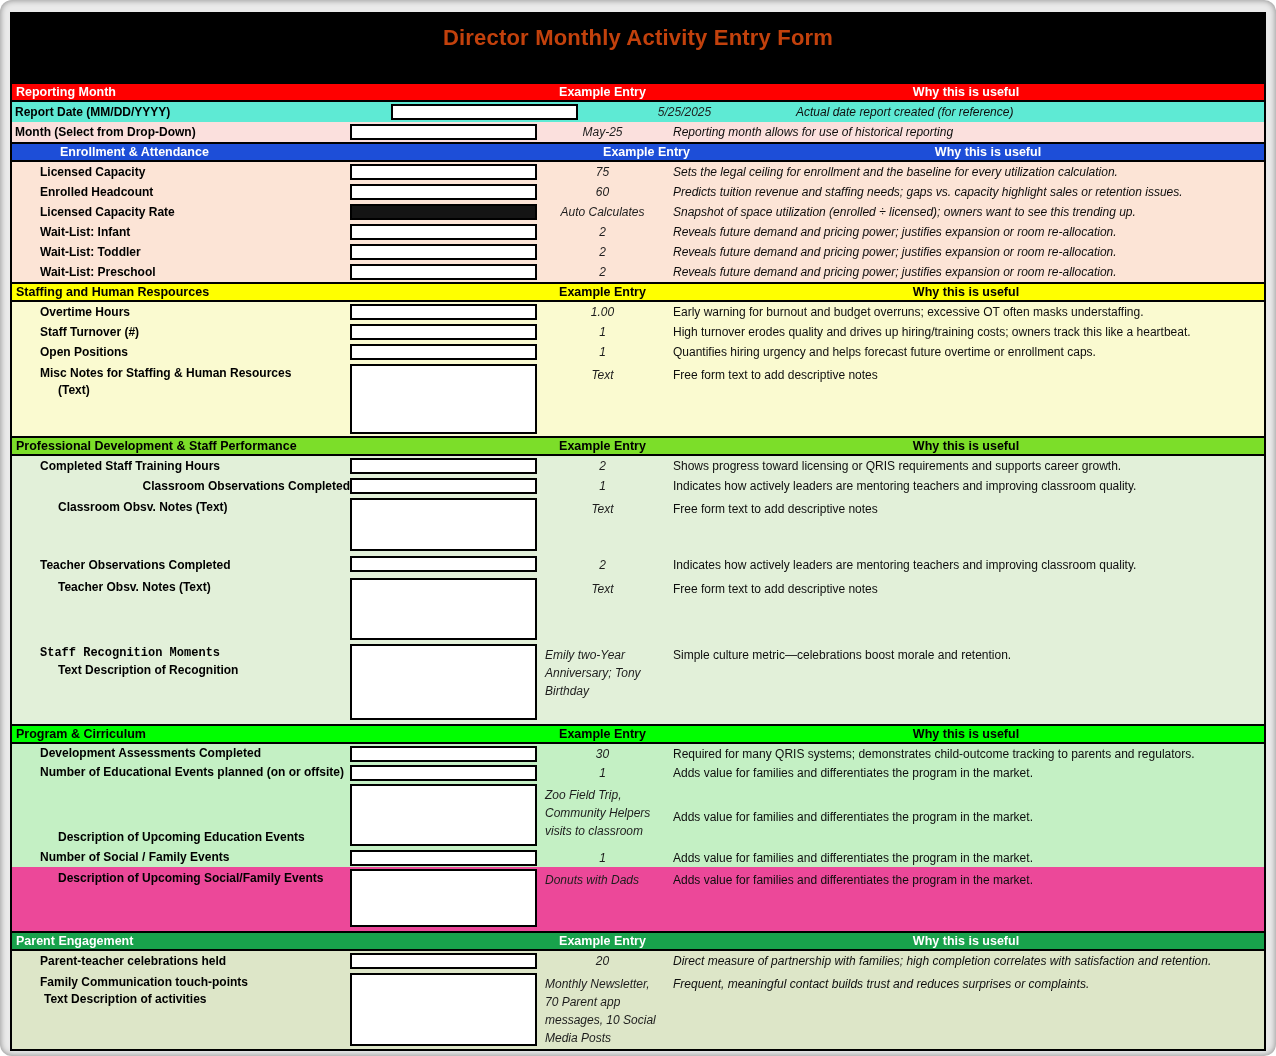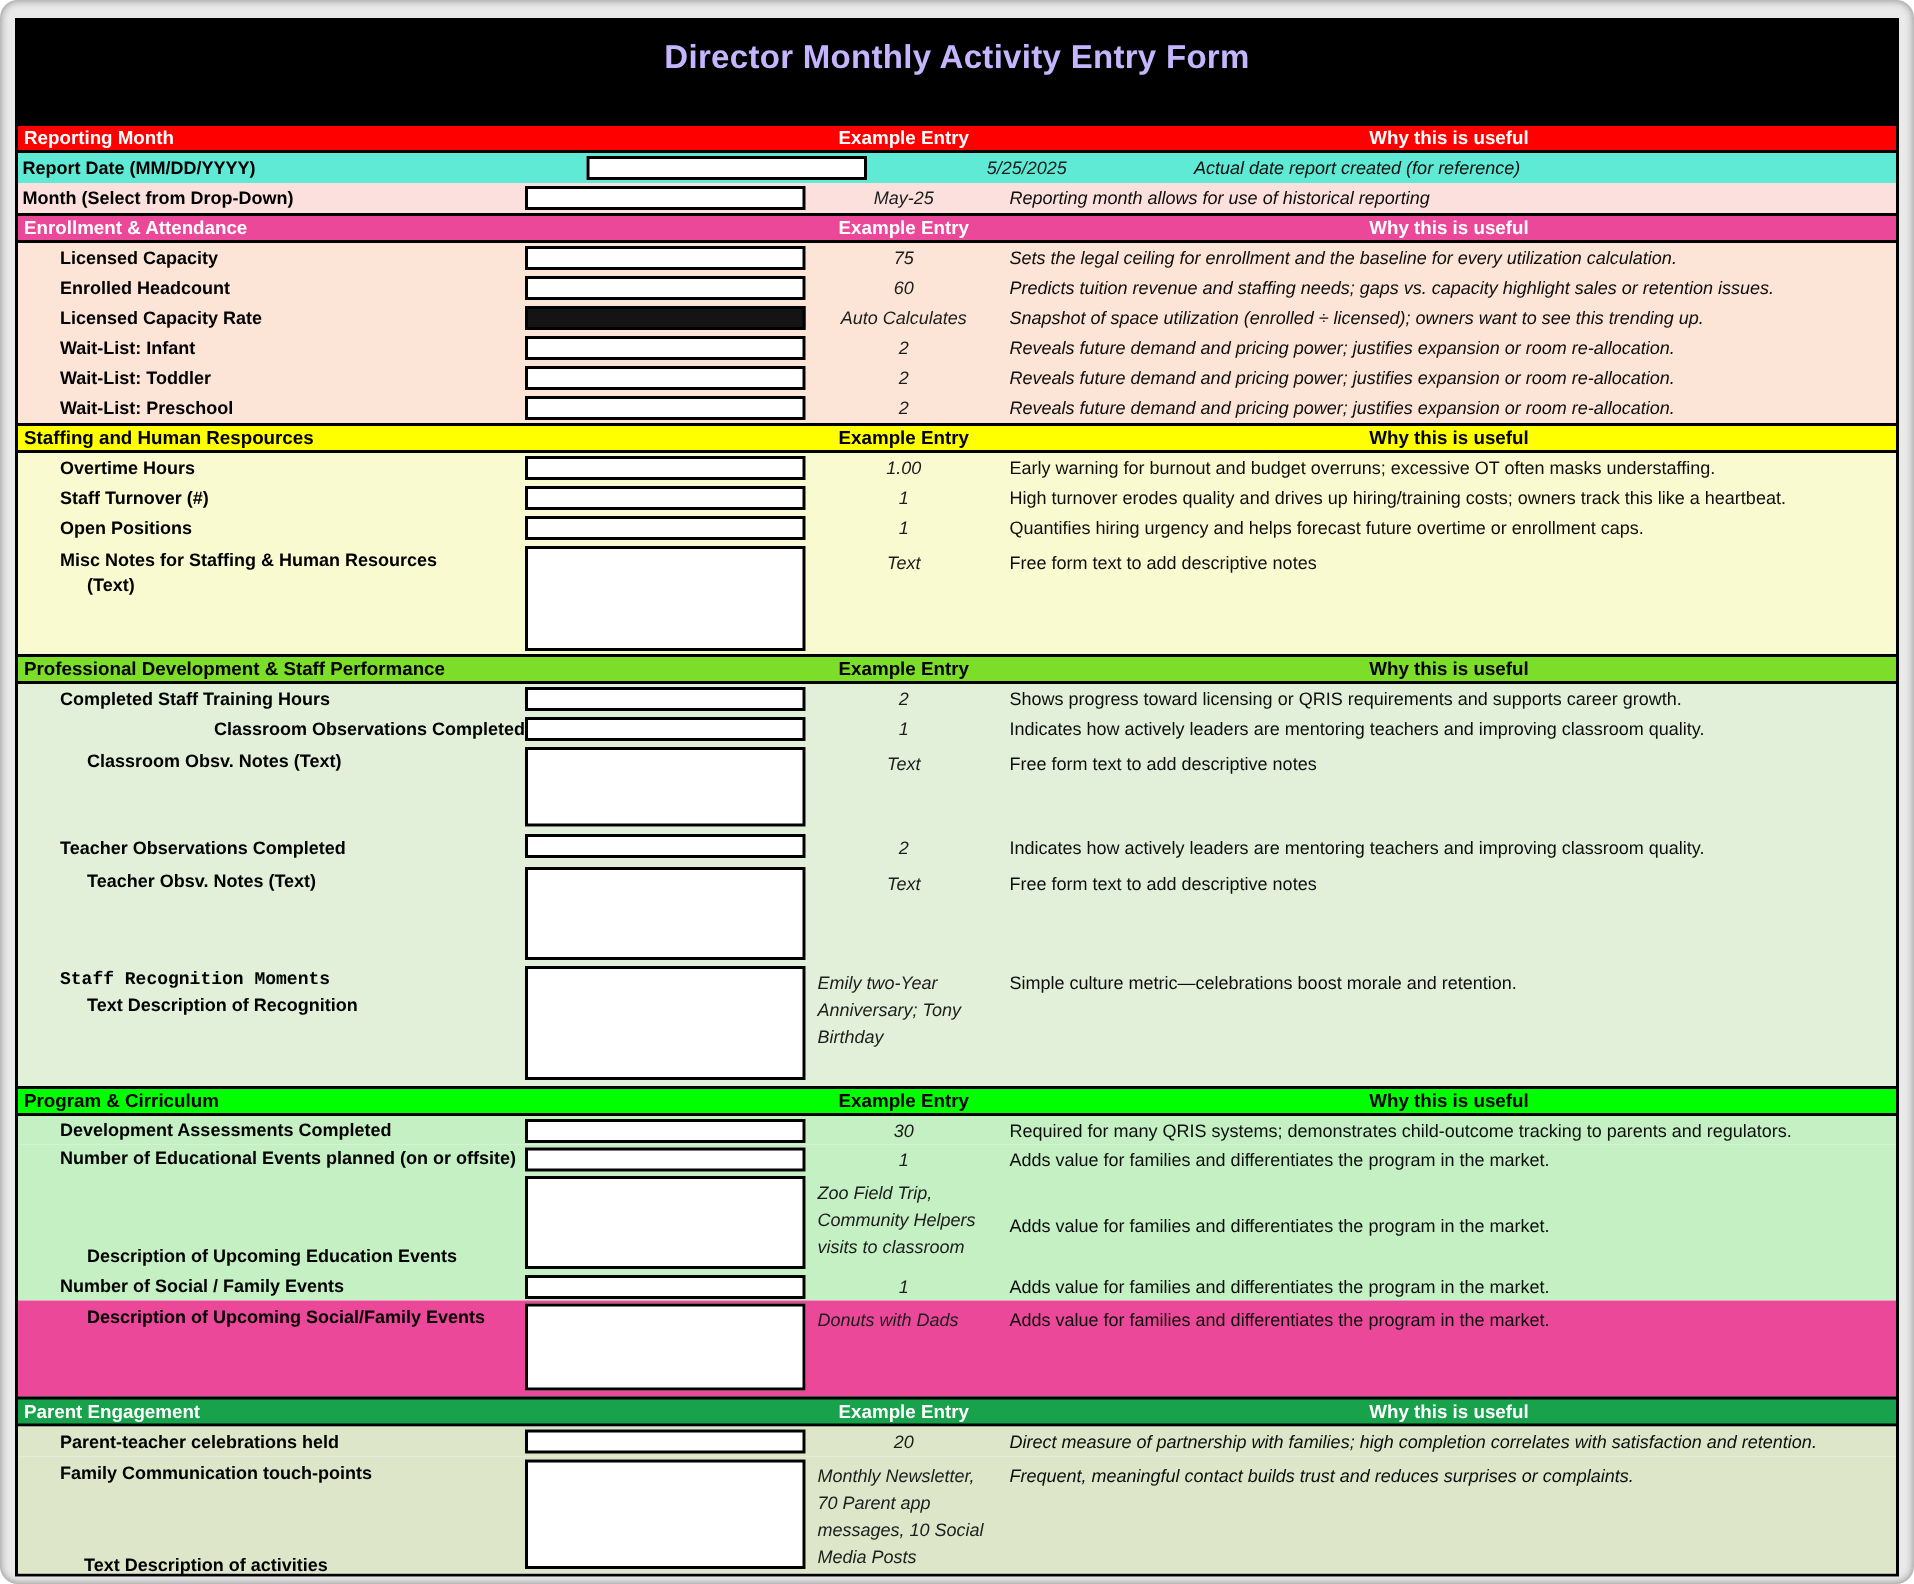--- a/index.html
+++ b/index.html
@@ -9,21 +9,21 @@
     position: absolute; inset: 0;
     background: #eaeaea;
     border-radius: 12px;
     box-shadow: inset 0 0 6px rgba(0,0,0,0.45);
   }
   .sheet {
     position: absolute; left: 10px; top: 12px; width: 1256px;
     border: 2px solid #000; background: #fff;
   }
   .title-band {
-    height: 68px; background: #000; color: #c4b5fd;
+    height: 68px; background: #000; color: #c2410c;
     text-align: center; padding-top: 11px;
     font-size: 22px; font-weight: bold; letter-spacing: .2px;
   }
   .sec-header {
     display: flex; align-items: center; height: 20px;
     border-top: 2px solid #000; border-bottom: 2px solid #000;
     font-weight: bold; font-size: 12.5px;
   }
   .sec-title { width: 525px; padding-left: 4px; white-space: nowrap; }
   .sec-ex { width: 131px; text-align: center; white-space: nowrap; }
@@ -80,21 +80,21 @@
             <div class="label-line" style="padding-left: 3px;">Month (Select from Drop-Down)</div>
           </div>
           <div class="col-input">
             <div class="input-box"></div>
           </div>
           <div class="col-example">May-25</div>
           <div class="col-why italic">Reporting month allows for use of historical reporting</div>
         </div>
       </div>
       <div class="section">
-        <div class="sec-header" style="background: #ec4899; color: rgb(255, 255, 255);">
+        <div class="sec-header" style="background: #1d4ed8; color: rgb(255, 255, 255); padding-left: 44px;">
           <div class="sec-title">Enrollment &amp; Attendance</div>
           <div class="sec-ex">Example Entry</div>
           <div class="sec-why">Why this is useful</div>
         </div>
         <div class="row small" style="height: 20px; background: rgb(252, 228, 214);">
           <div class="col-label">
             <div class="label-line" style="padding-left: 28px;">Licensed Capacity</div>
           </div>
           <div class="col-input">
             <div class="input-box"></div>
@@ -342,21 +342,21 @@
           </div>
           <div class="col-input">
             <div class="input-box"></div>
           </div>
           <div class="col-example">20</div>
           <div class="col-why italic">Direct measure of partnership with families; high completion correlates with satisfaction and retention.</div>
         </div>
         <div class="row tall" style="height: 78px; background: rgb(221, 230, 200);">
           <div class="col-label">
             <div class="label-line" style="padding-left: 28px;">Family Communication touch-points</div>
-            <div class="label-line" style="padding-left: 44px; margin-top: 44px;">Text Description of activities</div>
+            <div class="label-line" style="padding-left: 32px;">Text Description of activities</div>
           </div>
           <div class="col-input">
             <div class="input-box" style="height: 73px;"></div>
           </div>
           <div class="col-example left">Monthly Newsletter,
 70 Parent app
 messages, 10 Social
 Media Posts</div>
           <div class="col-why italic">Frequent, meaningful contact builds trust and reduces surprises or complaints.</div>
         </div>

